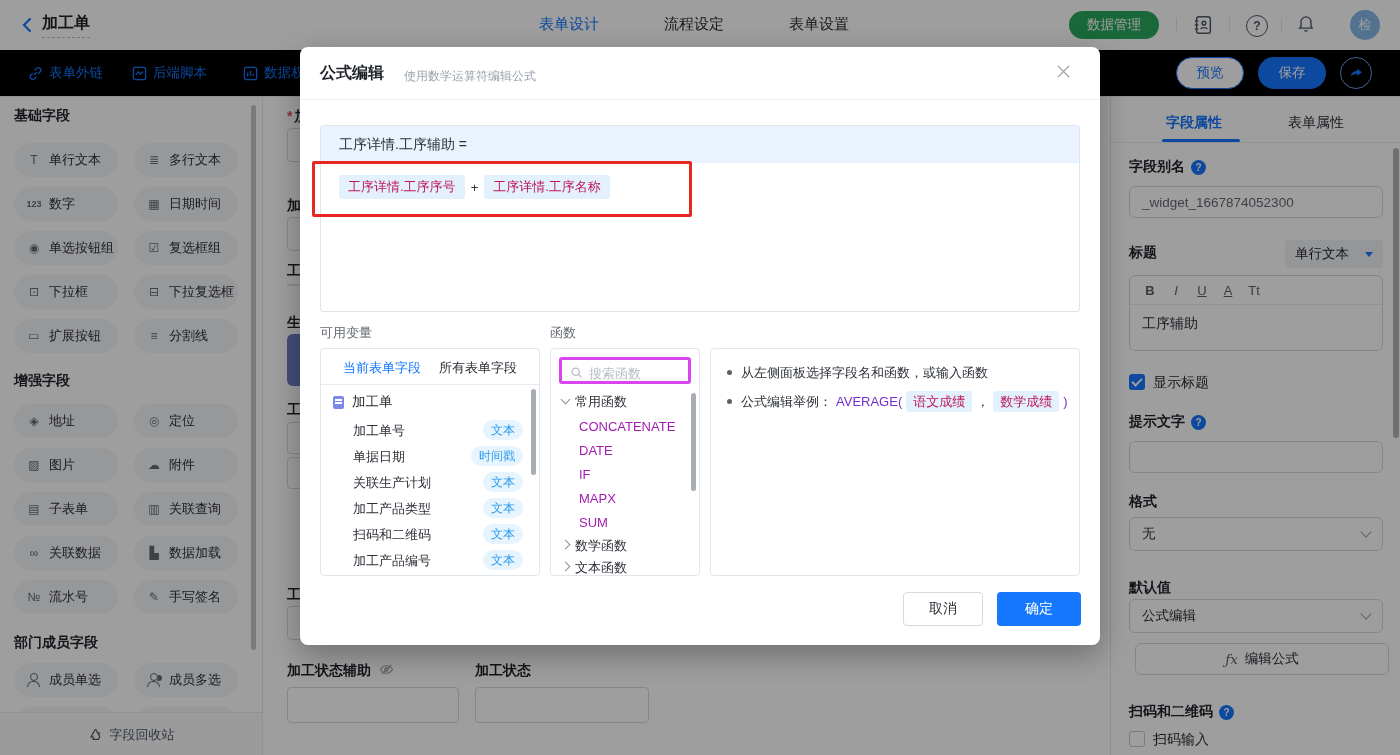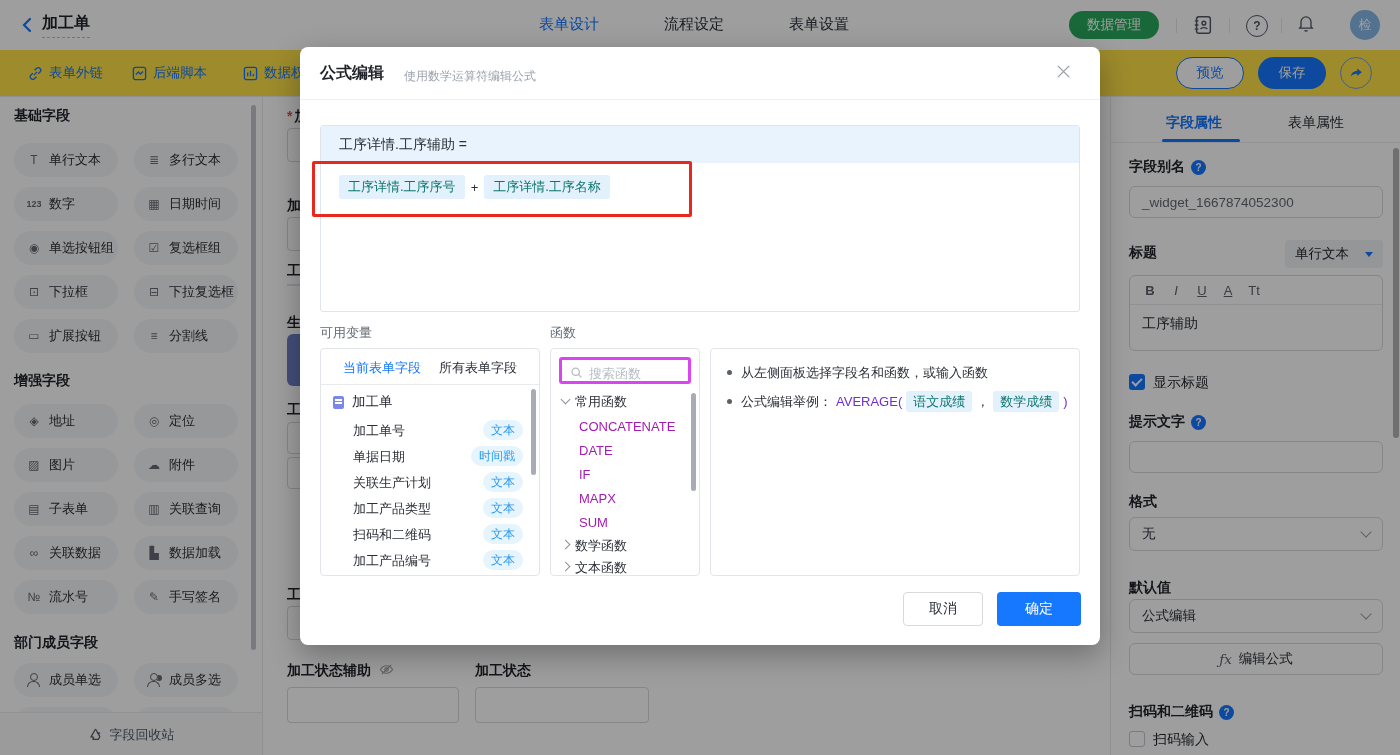--- a/index.html
+++ b/index.html
@@ -1,21 +1,21 @@
 <!DOCTYPE html>
 <html><head>
 <meta charset="utf-8">
 <style>
   html,body{margin:0;padding:0;background:#555;}
   #app{position:relative;width:1400px;height:755px;background:#fff;overflow:hidden;
        font-family:"Liberation Sans","DejaVu Sans",sans-serif;color:#1f2329;font-size:14px;}
   .abs{position:absolute;}
   
   .topbar{position:absolute;left:0;top:0;width:1400px;height:50px;background:#fff;border-bottom:1px solid #e9ebee;z-index:2;}
-  .toolbar{position:absolute;left:0;top:50px;width:1400px;height:46px;background:#fde047;border-bottom:1px solid #e9ebee;z-index:2;}
+  .toolbar{position:absolute;left:0;top:50px;width:1400px;height:46px;background:#000000;border-bottom:1px solid #e9ebee;z-index:2;}
   .page-title{font-size:16px;font-weight:700;border-bottom:1px dashed #b8bdc6;padding-bottom:3px;}
   .nav-tab{font-size:15px;color:#2b2f36;cursor:pointer;}
   .nav-tab.on{color:#1677ff;}
   .pill{border-radius:16px;display:flex;align-items:center;justify-content:center;font-size:13.5px;cursor:pointer;}
   .vdiv{width:1px;height:15px;background:#e4e7ea;}
   .avatar{width:30px;height:30px;border-radius:50%;background:#85b8e8;color:#fff;font-size:13px;display:flex;align-items:center;justify-content:center;cursor:pointer;}
   .tlink{display:flex;align-items:center;gap:6px;color:#1677ff;font-size:13.5px;cursor:pointer;}
   .qicon{width:20px;height:20px;border:1.6px solid #4e5969;border-radius:50%;color:#4e5969;font-size:12px;font-weight:700;display:flex;align-items:center;justify-content:center;}
   
   .sidebar{position:absolute;left:0;top:97px;width:262px;height:658px;background:#fff;border-right:1px solid #e9ebee;}
@@ -48,21 +48,21 @@
   .cb.off{border:1px solid #c2c7ce;background:#fff;}
   .ed-ic{font-size:13px;color:#5c636b;width:16px;text-align:center;cursor:pointer;}
   
   .mask{position:absolute;left:0;top:0;width:1400px;height:755px;background:rgba(0,0,0,0.38);z-index:10;}
   .modal{position:absolute;left:300px;top:47px;width:800px;height:598px;background:#fff;border-radius:8px;box-shadow:0 10px 30px rgba(0,0,0,.3);z-index:20;}
   .m-title{position:absolute;left:20px;top:16px;font-size:16px;font-weight:700;}
   .m-sub{position:absolute;left:104px;top:21px;font-size:12px;color:#9aa3ad;}
   .m-hline{position:absolute;left:0;top:52px;width:800px;height:1px;background:#eef0f2;}
   .fbox{position:absolute;left:20px;top:78px;width:760px;height:187px;border:1px solid #e0e5eb;border-radius:3px;box-sizing:border-box;background:#fff;}
   .fbox-h{position:absolute;left:0;top:0;width:100%;height:37px;background:#e9f3fd;display:flex;align-items:center;padding-left:18px;box-sizing:border-box;font-size:14px;color:#2b2f36;}
-  .tok{display:inline-block;background:#e3f1fd;color:#0f766e;font-size:13px;padding:3px 9px;border-radius:3px;cursor:pointer;}
+  .tok{display:inline-block;background:#e3f1fd;color:#be185d;font-size:13px;padding:3px 9px;border-radius:3px;cursor:pointer;}
   .op{color:#2b2f36;font-size:13px;margin:0 6px;}
   .plabel{position:absolute;font-size:13px;color:#646a73;}
   .panel{position:absolute;border:1px solid #e2e5e9;border-radius:4px;box-sizing:border-box;background:#fff;}
   .vtab{position:absolute;top:10px;font-size:13px;color:#2b2f36;cursor:pointer;}
   .vtab.on{color:#1677ff;}
   .vrow{position:absolute;left:0;width:100%;height:22px;}
   .vname{position:absolute;left:32px;top:3px;font-size:13px;color:#2b2f36;cursor:pointer;}
   .vbadge{position:absolute;right:16px;top:1px;background:#e6f4fe;color:#2a9af0;font-size:12px;padding:1.5px 8px;border-radius:10px;cursor:default;}
   .doc-ic{position:absolute;width:11px;height:13px;background:#7b88ea;border-radius:2px;}
   .doc-ic::after{content:"";position:absolute;left:2px;top:3px;width:7px;height:1.5px;background:#fff;box-shadow:0 3px 0 #fff;}
@@ -328,21 +328,21 @@
     <div class="sel" style="left:18px;top:420px;width:254px;height:34px;">
         <span>无</span>
         <span class="chev"></span>
       </div>
 
     <div class="rp-lbl" style="left:18px;top:482px;">默认值</div>
     <div class="sel" style="left:18px;top:502px;width:254px;height:34px;">
         <span>公式编辑</span>
         <span class="chev"></span>
       </div>
-    <div class="abs" style="left:18px;top:546px;width:254px;height:32px;border:1px solid #d9d9d9;border-radius:6px;box-sizing:border-box;display:flex;align-items:center;justify-content:center;gap:7px;font-size:13.5px;color:#2b2f36;cursor:pointer;">
+    <div class="abs" style="left:24px;top:546px;width:254px;height:32px;border:1px solid #d9d9d9;border-radius:6px;box-sizing:border-box;display:flex;align-items:center;justify-content:center;gap:7px;font-size:13.5px;color:#2b2f36;cursor:pointer;">
       <span style="font-style:italic;font-family:'DejaVu Serif',serif;color:#5c636b;">ƒx</span>
       <span>编辑公式</span>
     </div>
 
     <div class="rp-lbl" style="left:18px;top:606px;">
         <span>扫码和二维码</span>
         <span class="help">?</span>
       </div>
     <div class="cb off" style="left:18px;top:634px;"></div>
     <div class="abs" style="left:42px;top:634px;font-size:14px;">扫码输入</div>

